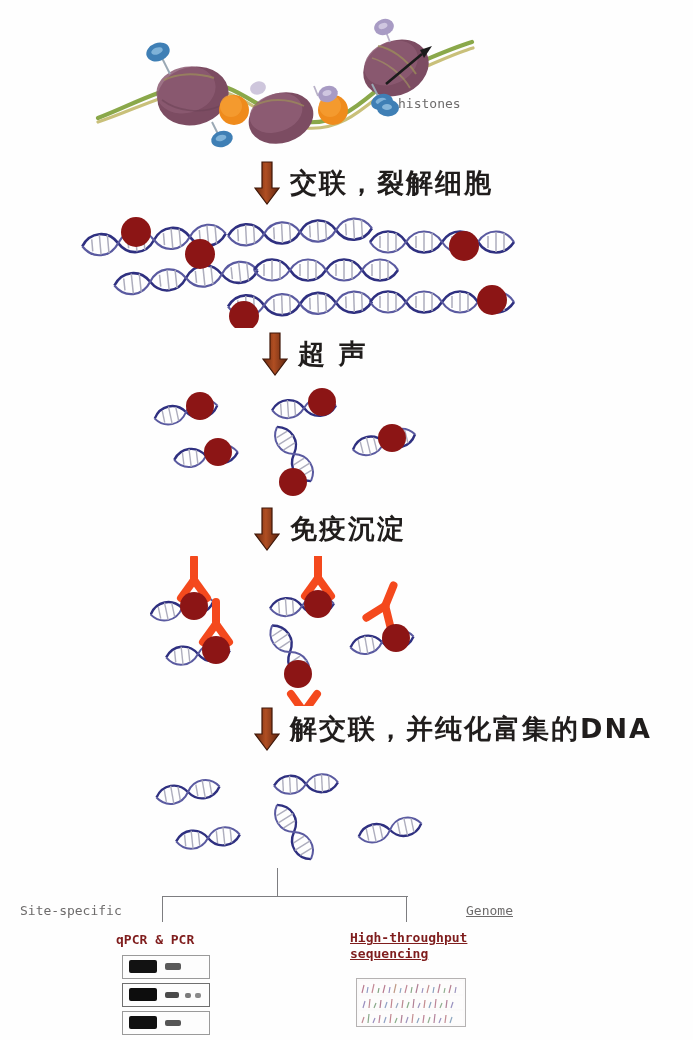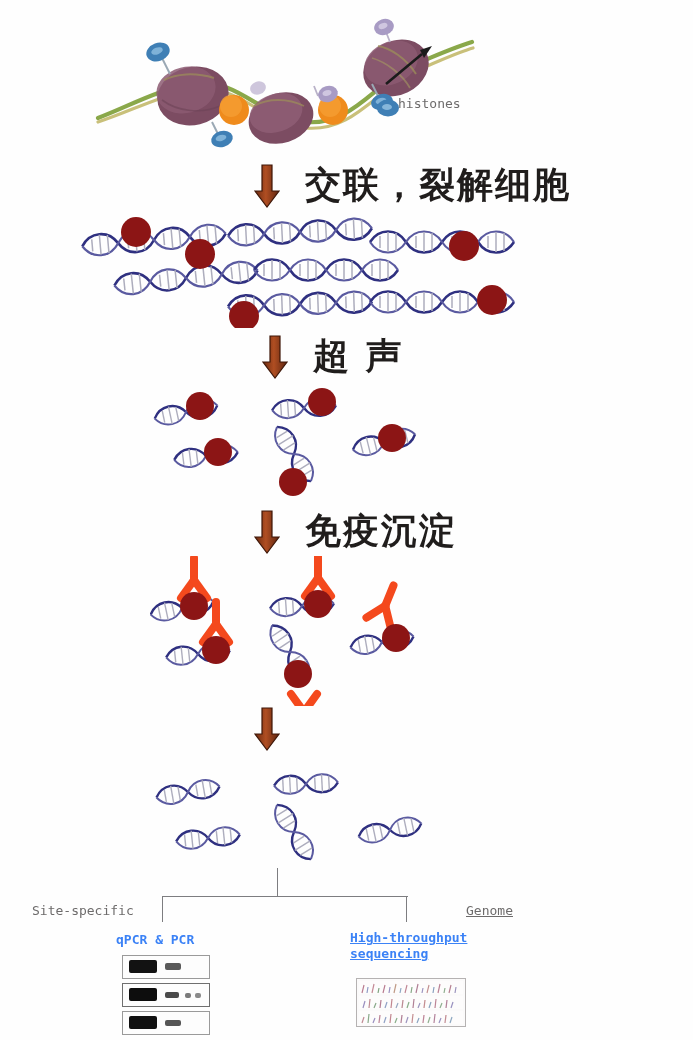--- a/index.html
+++ b/index.html
@@ -5,26 +5,26 @@
   html,body{margin:0;padding:0;background:#fff;}
   body{width:693px;height:1040px;position:relative;overflow:hidden;
        font-family:"Liberation Serif",serif;background:#fefefe;}
   .stage{position:absolute;left:0;top:0;width:693px;height:1040px;}
   .abs{position:absolute;}
 
   
   .steprow{position:absolute;display:flex;align-items:center;gap:10px;}
   .arrow-dn{width:26px;height:44px;flex:0 0 auto;}
   .step-cn{font-family:"DejaVu Sans",sans-serif;font-weight:700;
-           font-size:36px;color:#201d1c;letter-spacing:2px;white-space:nowrap;margin-left:15px;}
+           font-size:27px;color:#201d1c;letter-spacing:2px;white-space:nowrap;}
 
   
   .enlab{font-family:"DejaVu Sans Mono","Liberation Mono",monospace;
          color:#6d6b6b;font-size:13px;line-height:1.25;white-space:pre-line;}
-  .enlab.bold{font-weight:700;color:#3b82f6;}
+  .enlab.bold{font-weight:700;color:#7f1d1d;}
 
   
   .brk{position:absolute;border-color:#7d7d80;border-style:solid;}
   .gel{position:absolute;width:88px;}
   .gel-lane{height:22px;border:1.6px solid #9a9a9a;background:#fdfdfd;
             margin-bottom:4px;position:relative;overflow:hidden;}
   .band{position:absolute;border-radius:2px;}
   .seqbox{position:absolute;border:1.5px solid #b5b2b2;background:#fbfafa;
           padding:2px;width:104px;}
   .seqrow{height:13px;margin-bottom:2px;overflow:hidden;position:relative;
@@ -259,20 +259,21 @@
       <use href="#frag" x="200" y="74" transform="rotate(-10 232 86)"></use>
       <use href="#abody" x="222" y="28" transform="rotate(22 236 48)"></use>
       <circle cx="246" cy="82" r="14" fill="#8c1515"></circle>
     </g>
   </svg>
 
   <div class="steprow" style="left:254px;top:707px;">
     <svg class="arrow-dn" viewBox="0 0 26 44">
       <path d="M8,1 H18 V27 H25 L13,43 L1,27 H8 Z" fill="url(#ag1)" stroke="#3e1708" stroke-width="1.2"></path>
     </svg>
+    <span class="step-cn">解交联，并纯化富集的DNA</span>
   </div>
 
   <svg class="abs" style="left:150px;top:762px;" width="300" height="110" viewBox="0 0 300 110">
     <g>
         <use href="#frag" x="6" y="18" transform="rotate(-10 38 30)"></use>
       </g>
     <g>
         <use href="#frag" x="124" y="10" transform="rotate(-3 156 22)"></use>
       </g>
     <g>
@@ -284,21 +285,21 @@
     <g>
         <use href="#frag" x="208" y="56" transform="rotate(-12 240 68)"></use>
       </g>
   </svg>
 
   <div class="brk" style="left:277px;top:868px;width:0;height:28px;border-width:0 0 0 1.8px;"></div>
   <div class="brk" style="left:162px;top:896px;width:246px;height:0;border-width:1.8px 0 0 0;"></div>
   <div class="brk" style="left:162px;top:896px;width:0;height:26px;border-width:0 0 0 1.8px;"></div>
   <div class="brk" style="left:406px;top:896px;width:0;height:26px;border-width:0 0 0 1.8px;"></div>
 
-  <div class="enlab abs" style="left:32px;top:903px;">Site-specific</div>
+  <div class="enlab abs" style="left:20px;top:903px;">Site-specific</div>
   <div class="enlab bold abs" style="left:116px;top:932px;">qPCR &amp; PCR</div>
 
   <div class="enlab abs" style="left:466px;top:903px;text-decoration:underline;">Genome</div>
   <div class="enlab bold abs" style="left:350px;top:930px;text-decoration:underline;">High-throughput
 sequencing</div>
 
   <div class="gel" style="left:122px;top:955px;">
     <div class="gel-lane">
       <div class="band" style="left:6px;top:4px;width:28px;height:13px;background:#121212;"></div>
       <div class="band" style="left:42px;top:7px;width:16px;height:7px;background:#5a5a5a;"></div>

